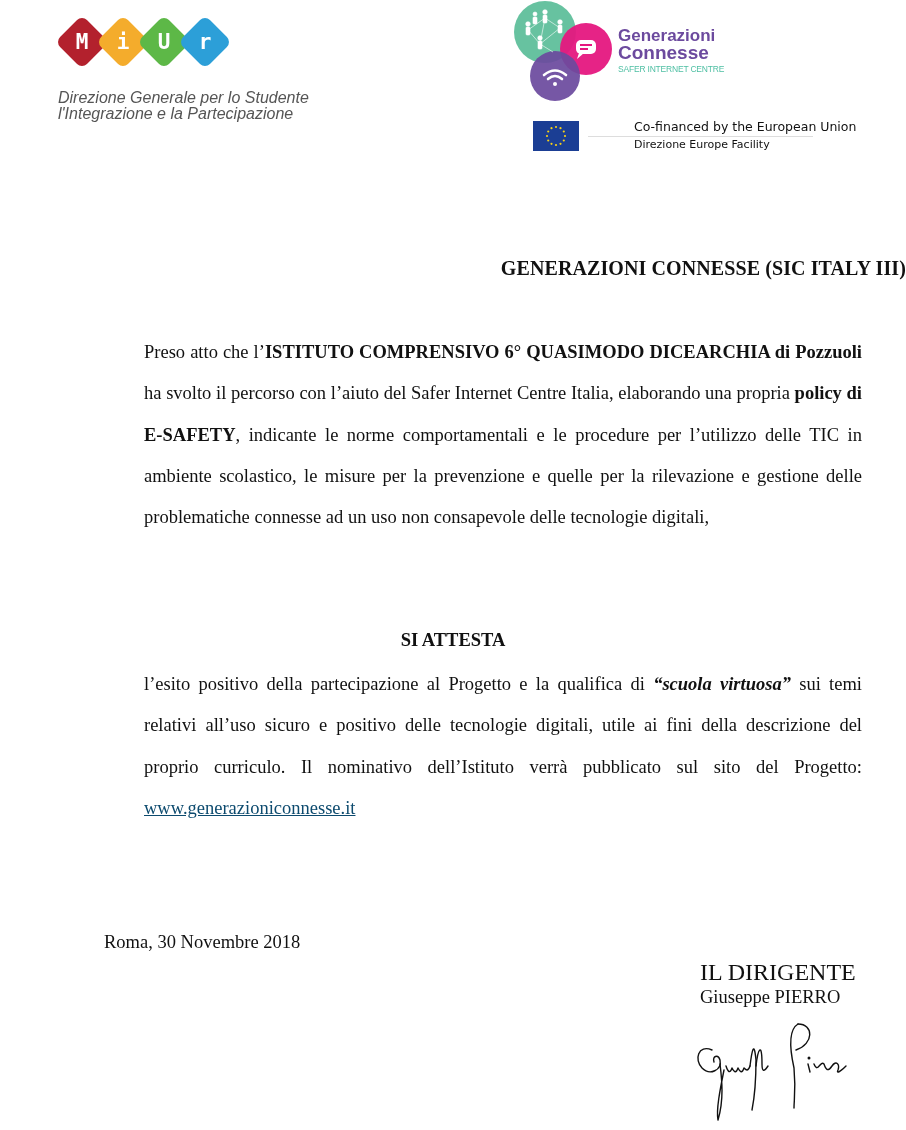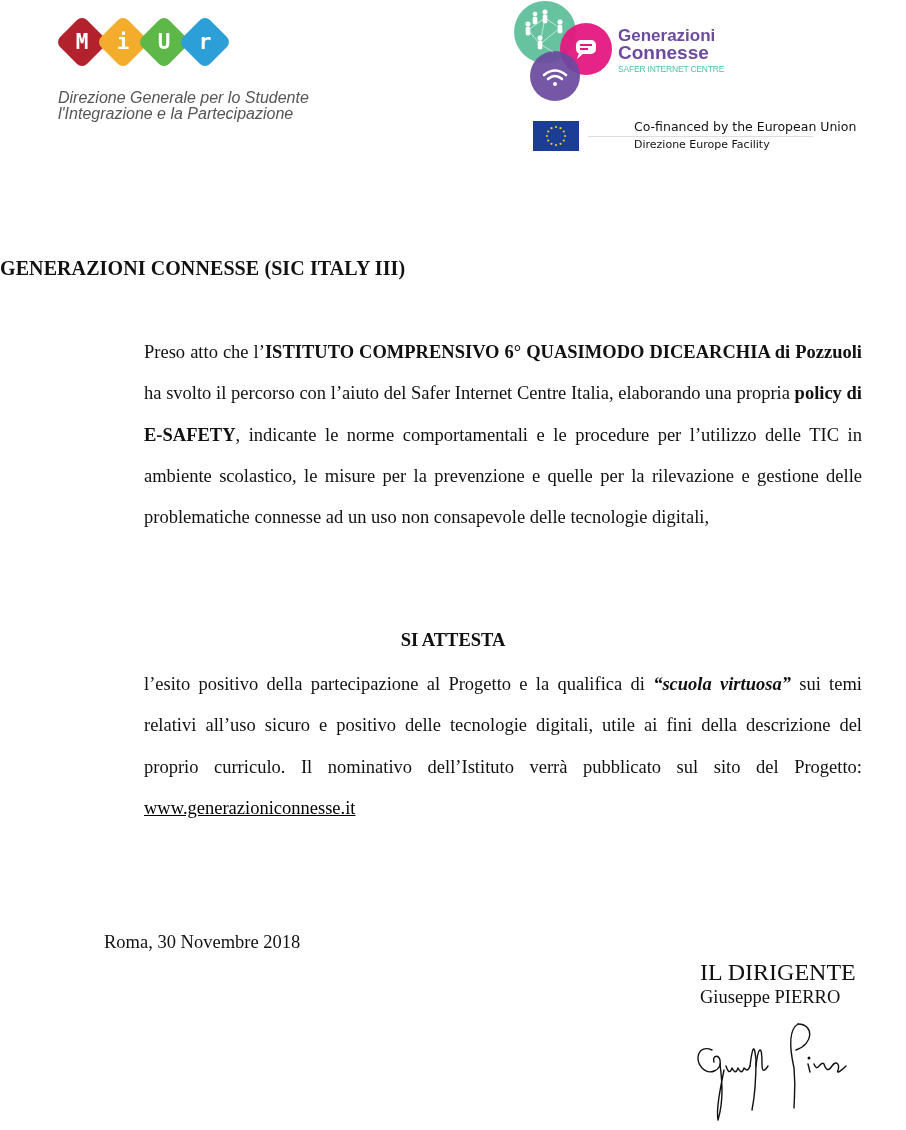--- a/index.html
+++ b/index.html
@@ -34,36 +34,36 @@
 
     
     #eu-flag { left: 533px; top: 121px; width: 46px; height: 30px; }
     .eu-text { left: 588px; font-family: "DejaVu Sans", "Liberation Sans", sans-serif; color: #111; white-space: nowrap; margin-left: 46px; }
     #eu-line-1 { top: 119px; font-size: 12.5px; }
     #eu-line-2 { top: 138px; font-size: 11px; }
     #eu-divider { left: 588px; top: 136px; width: 225px; height: 1px; background: #ddd; }
 
     
     #doc-title {
-      left: 0; width: 906px; top: 257px; text-align: left;
+      left: 0; width: 906px; top: 257px; text-align: right;
       font-size: 20px; font-weight: bold; letter-spacing: 0.1px;
     }
     .para {
       left: 104px; width: 718px; font-size: 18.5px; line-height: 41.3px;
       text-align: justify;
       margin-left: 40px;
     }
     #para-1 { top: 332px; }
     #attesta-heading {
       left: 0; width: 906px; top: 630px; text-align: center; font-size: 18.5px; font-weight: bold;
     }
     #para-2 { top: 664px; }
     .para b { font-weight: bold; }
     .para i { font-style: italic; font-weight: bold; }
-    a.link { color: #000000; text-decoration: underline; }
+    a.link { color: #0c4a6e; text-decoration: underline; }
 
     #date-line { left: 104px; top: 932px; font-size: 18.5px; }
     #signer-role { left: 700px; width: 200px; top: 959px; text-align: left; font-size: 24px; }
     #signer-name { left: 700px; width: 175px; top: 987px; text-align: left; font-size: 18.5px; }
     #signature { left: 690px; top: 1020px; width: 180px; height: 105px; }
   </style>
 </head>
 <body>
 
 <svg id="miur-logo" class="abs" viewBox="0 0 176 56">

